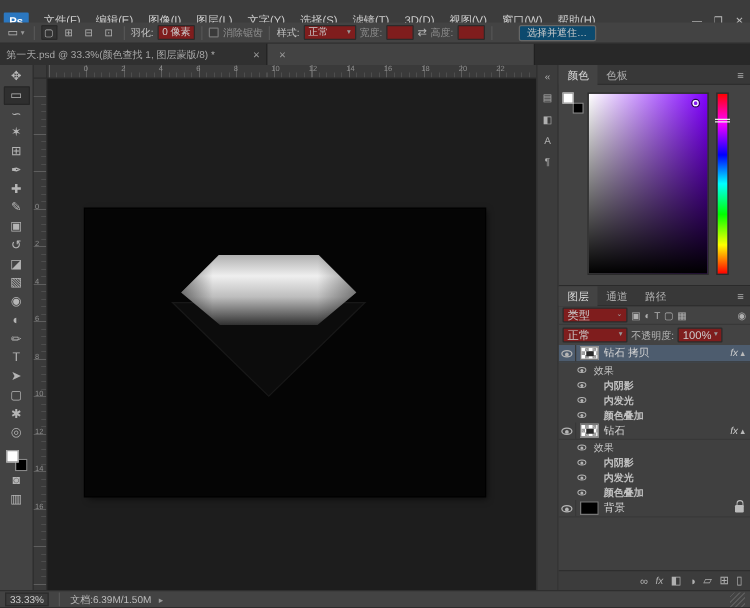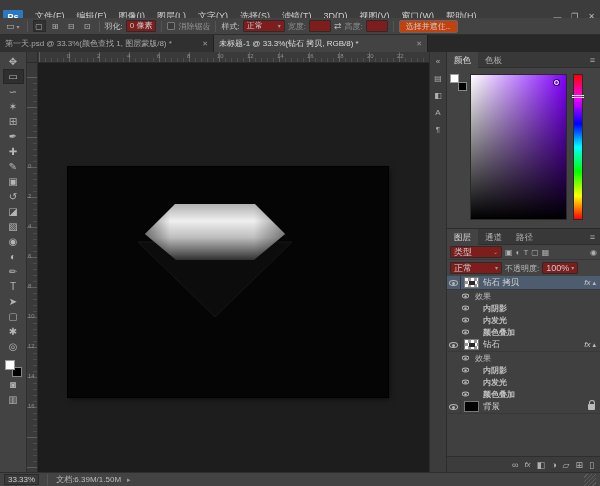--- a/index.html
+++ b/index.html
@@ -20,21 +20,21 @@
   .vsep{width:1px;height:11px;background:#555;margin:0 2px;flex:none;}
   .tool-preset{display:flex;align-items:center;padding:0 2px;}
   .mode-btn{width:13px;height:12px;display:flex;align-items:center;justify-content:center;color:#b5b5b5;font-size:8px;border-radius:1px;}
   .mode-btn.active{background:#323232;box-shadow:inset 0 0 0 1px #2a2a2a;}
   .olabel{color:#c5c5c5;white-space:nowrap;}
   .olabel.dim{color:#8f8f8f;}
   .field{background:#7f1d1d;border:1px solid #2b2b2b;border-radius:1px;height:12px;line-height:10px;padding:0 3px;color:#ccc;display:inline-flex;align-items:center;white-space:nowrap;}
   .field.tiny{width:22px;}
   .field.dd{justify-content:space-between;}
   .checkbox{width:8px;height:8px;border:1px solid #777;background:#3a3a3a;border-radius:1px;flex:none;}
-  .obtn{background:#c2410c;border:1px solid #666;border-radius:2px;color:#ccc;font-size:8px;height:13px;padding:0 6px;font-family:Liberation Mono, monospace;white-space:nowrap;}
+  .obtn{background:#0c4a6e;border:1px solid #666;border-radius:2px;color:#ccc;font-size:8px;height:13px;padding:0 6px;font-family:Liberation Sans, sans-serif;white-space:nowrap;margin-left:16px;}
 
   
   .tabsbar{position:absolute;top:35px;left:0;right:0;height:17px;background:#282828;display:flex;}
   .dtab{width:214px;display:flex;align-items:center;padding:0 5px;background:#303030;border-right:1px solid #202020;color:#a8a8a8;}
   .dtab.active{background:#434343;color:#ddd;}
   .dtab-title{flex:1;font-size:8px;white-space:nowrap;overflow:hidden;}
   .dtab-close{font-size:7px;color:#999;margin-left:4px;}
 
   
   .main{position:absolute;top:52px;left:0;right:0;bottom:14px;}
@@ -178,21 +178,20 @@
     <span class="vsep"></span>
     <button class="obtn">选择并遮住…</button>
   </div>
 
   <div class="tabsbar">
     <div class="dtab">
       <span class="dtab-title">第一天.psd @ 33.3%(颜色查找 1, 图层蒙版/8) *</span>
       <span class="dtab-close">✕</span>
     </div>
     <div class="dtab active">
-      <span class="dtab-title">未标题-1 @ 33.3%(钻石 拷贝, RGB/8) *</span>
       <span class="dtab-close">✕</span>
     </div>
   </div>
 
   <div class="main">
 
     <div class="toolbox">
       <div class="tool">✥</div>
       <div class="tool active">▭</div>
       <div class="tool">∽</div>

